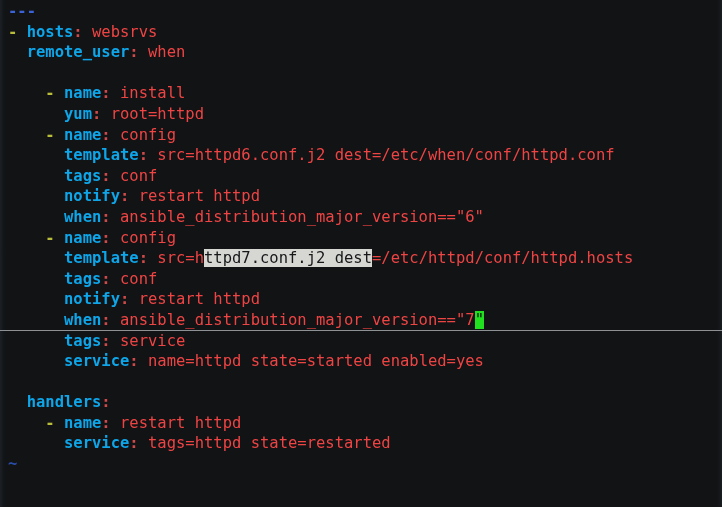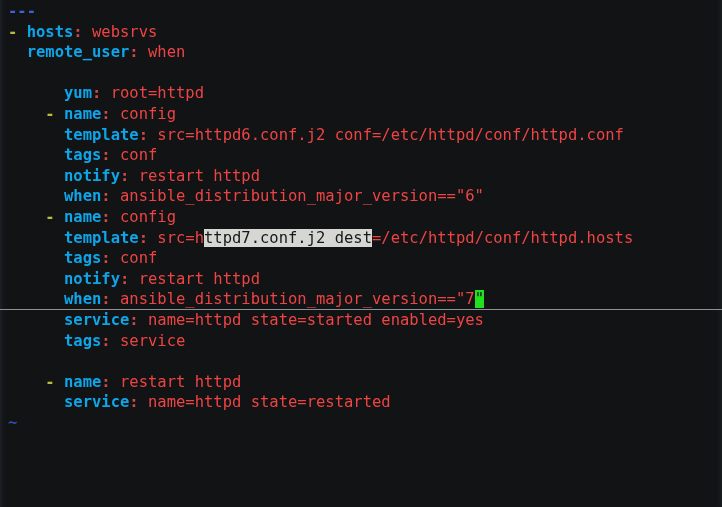--- a/index.html
+++ b/index.html
@@ -75,31 +75,33 @@
 <body>
 
 <div id="screen">
   <div id="edge-left"></div>
   <div id="edge-right"></div>
   <div id="buffer">
       <div class="line"><span class="tok doc-marker">---</span></div>
       <div class="line"><span class="tok bullet">-</span><span class="tok val"> </span><span class="tok key">hosts</span><span class="tok colon">:</span><span class="tok val"> websrvs</span></div>
       <div class="line"><span class="tok val">  </span><span class="tok key">remote_user</span><span class="tok colon">:</span><span class="tok val"> when</span></div>
       <div class="line"></div>
+      <div class="line"><span class="tok val">    </span><span class="tok bullet">-</span><span class="tok val"> </span><span class="tok key">name</span><span class="tok colon">:</span><span class="tok val"> install</span></div>
       <div class="line"><span class="tok val">      </span><span class="tok key">yum</span><span class="tok colon">:</span><span class="tok val"> root=httpd</span></div>
       <div class="line"><span class="tok val">    </span><span class="tok bullet">-</span><span class="tok val"> </span><span class="tok key">name</span><span class="tok colon">:</span><span class="tok val"> config</span></div>
-      <div class="line"><span class="tok val">      </span><span class="tok key">template</span><span class="tok colon">:</span><span class="tok val"> src=httpd6.conf.j2 conf=/etc/httpd/conf/httpd.conf</span></div>
+      <div class="line"><span class="tok val">      </span><span class="tok key">template</span><span class="tok colon">:</span><span class="tok val"> src=httpd6.conf.j2 dest=/etc/when/conf/httpd.conf</span></div>
       <div class="line"><span class="tok val">      </span><span class="tok key">tags</span><span class="tok colon">:</span><span class="tok val"> conf</span></div>
       <div class="line"><span class="tok val">      </span><span class="tok key">notify</span><span class="tok colon">:</span><span class="tok val"> restart httpd</span></div>
       <div class="line"><span class="tok val">      </span><span class="tok key">when</span><span class="tok colon">:</span><span class="tok val"> ansible_distribution_major_version=="6"</span></div>
       <div class="line"><span class="tok val">    </span><span class="tok bullet">-</span><span class="tok val"> </span><span class="tok key">name</span><span class="tok colon">:</span><span class="tok val"> config</span></div>
       <div class="line"><span class="tok val">      </span><span class="tok key">template</span><span class="tok colon">:</span><span class="tok val"> src=h</span><span class="tok sel">ttpd7.conf.j2 dest</span><span class="tok val">=/etc/httpd/conf/httpd.hosts</span></div>
       <div class="line"><span class="tok val">      </span><span class="tok key">tags</span><span class="tok colon">:</span><span class="tok val"> conf</span></div>
       <div class="line"><span class="tok val">      </span><span class="tok key">notify</span><span class="tok colon">:</span><span class="tok val"> restart httpd</span></div>
       <div class="line cursorline"><span class="tok val">      </span><span class="tok key">when</span><span class="tok colon">:</span><span class="tok val"> ansible_distribution_major_version=="7</span><span class="tok cursorblock">"</span></div>
+      <div class="line"><span class="tok val">      </span><span class="tok key">tags</span><span class="tok colon">:</span><span class="tok val"> service</span></div>
       <div class="line"><span class="tok val">      </span><span class="tok key">service</span><span class="tok colon">:</span><span class="tok val"> name=httpd state=started enabled=yes</span></div>
-      <div class="line"><span class="tok val">      </span><span class="tok key">tags</span><span class="tok colon">:</span><span class="tok val"> service</span></div>
       <div class="line"></div>
+      <div class="line"><span class="tok val">  </span><span class="tok key">handlers</span><span class="tok colon">:</span></div>
       <div class="line"><span class="tok val">    </span><span class="tok bullet">-</span><span class="tok val"> </span><span class="tok key">name</span><span class="tok colon">:</span><span class="tok val"> restart httpd</span></div>
-      <div class="line"><span class="tok val">      </span><span class="tok key">service</span><span class="tok colon">:</span><span class="tok val"> name=httpd state=restarted</span></div>
+      <div class="line"><span class="tok val">      </span><span class="tok key">service</span><span class="tok colon">:</span><span class="tok val"> tags=httpd state=restarted</span></div>
       <div class="line"><span class="tok nontext">~</span></div>
     </div>
 </div>
 
 </body></html>

